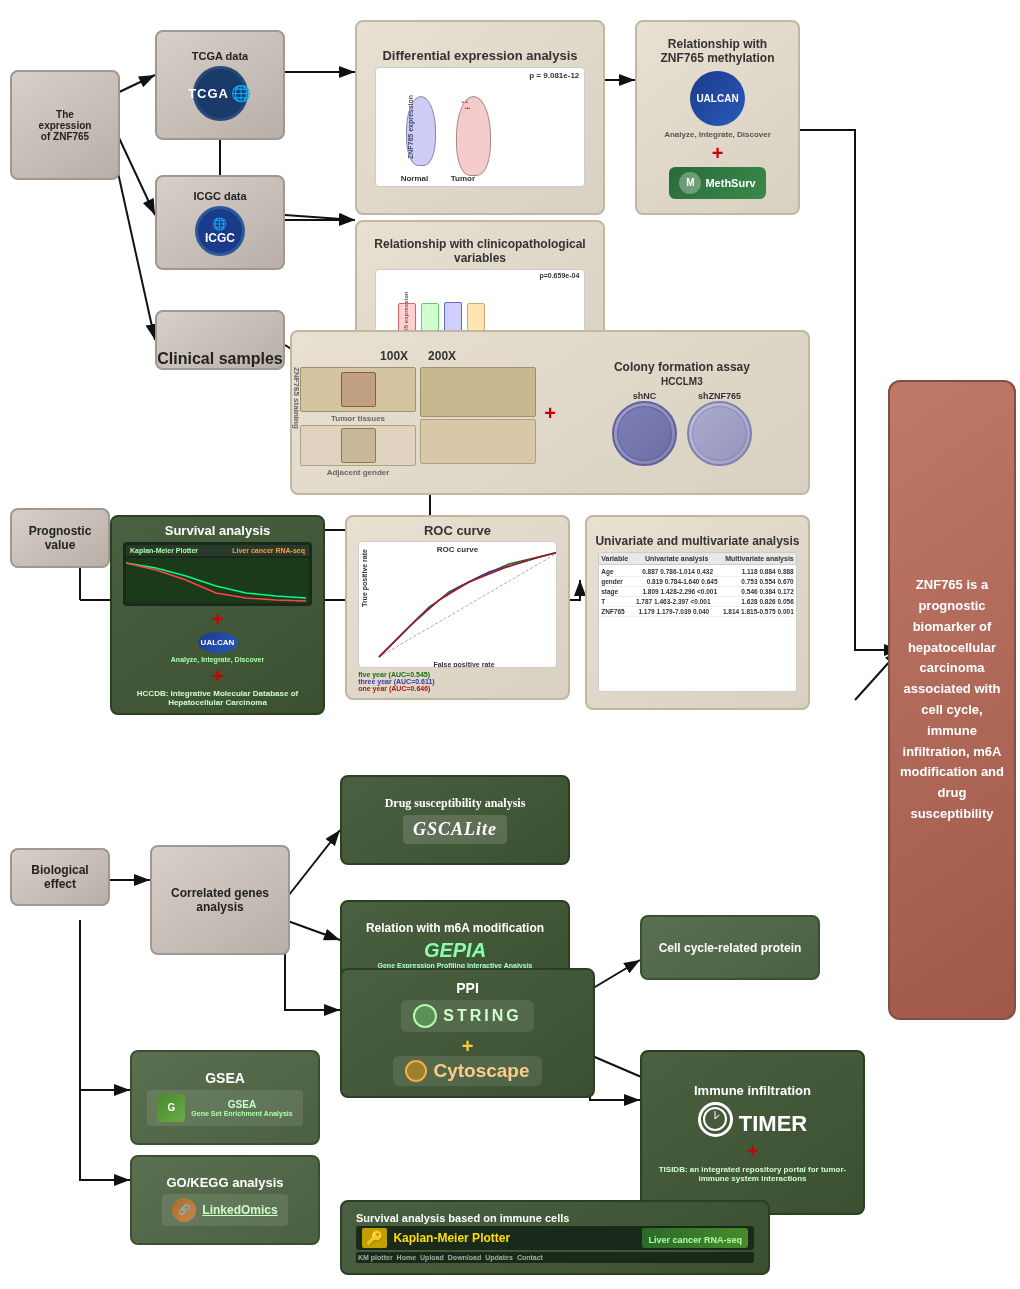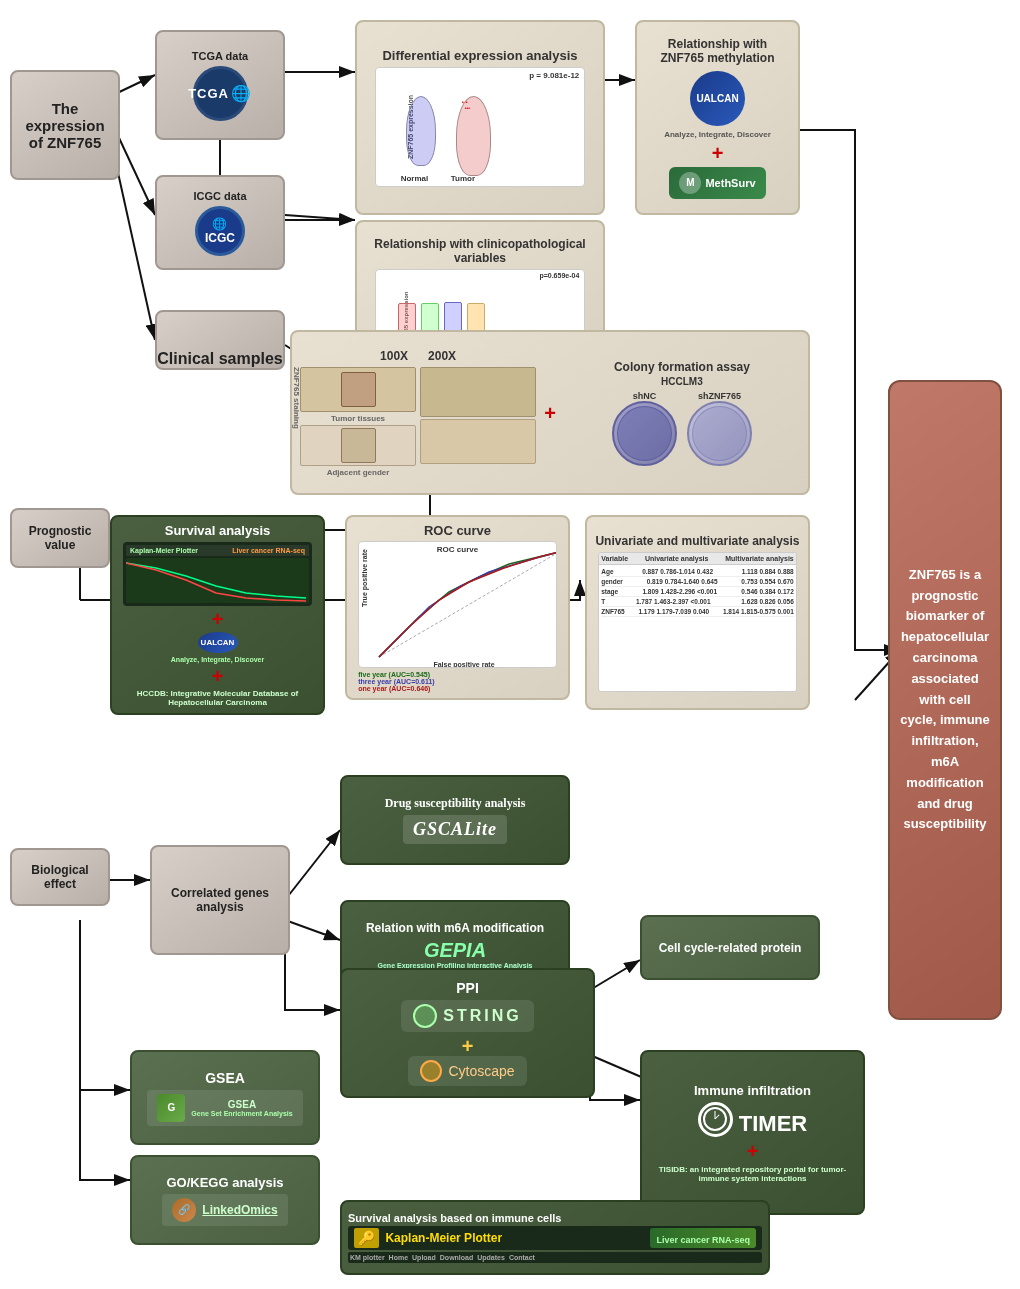--- a/index.html
+++ b/index.html
@@ -148,21 +148,21 @@
 
     <polyline points="80,940 80,1180 130,1180" stroke="#111" stroke-width="2" fill="none" marker-end="url(#arrowhead)"></polyline>
 
     <polyline points="760,1140 760,1220 480,1220 480,1210" stroke="#111" stroke-width="2" fill="none" marker-end="url(#arrowhead)"></polyline>
 
     <line x1="590" y1="1055" x2="660" y2="1085" stroke="#111" stroke-width="2" marker-end="url(#arrowhead)"></line>
 
     <polyline points="855,700 900,650" stroke="#111" stroke-width="2" fill="none" marker-end="url(#arrowhead)"></polyline>
   </svg>
 
-  <div class="box box-gray" style="left:10px; top:70px; width:110px; height:110px; font-size:15px; padding:24px;">
+  <div class="box box-gray" style="left:10px; top:70px; width:110px; height:110px; font-size:10px; padding:24px;">
     <span>The expression of ZNF765</span>
   </div>
 
   <div class="box box-gray" style="left:155px; top:30px; width:130px; height:110px; font-size:11px; padding:5px;">
     <div style="font-size:11px; margin-bottom:4px;">TCGA data</div>
     <div class="tcga-logo" style="background:#1a3a6a; color:#fff; border-radius:50%; width:55px; height:55px; display:flex; align-items:center; justify-content:center; font-size:13px; font-weight:bold; border:3px solid #2a4a7a;">
       <span>TCGA</span>
       <span style="font-size:16px; margin-left:2px;">🌐</span>
     </div>
   </div>
@@ -394,21 +394,21 @@
     <div style="font-size:14px; margin-bottom:4px;">PPI</div>
 
     <div style="background:rgba(255,255,255,0.1); border-radius:6px; padding:4px 12px; margin-bottom:4px; display:flex; align-items:center; gap:6px;">
       <div style="width:24px; height:24px; background:rgba(100,200,100,0.4); border-radius:50%; border:2px solid #aaffaa;"></div>
       <span style="font-size:16px; font-weight:bold; color:#ccffcc; letter-spacing:3px;">STRING</span>
     </div>
     <div class="plus-sign" style="color:#ffcc44;">+</div>
 
     <div style="background:rgba(255,255,255,0.1); border-radius:6px; padding:4px 12px; display:flex; align-items:center; gap:6px;">
       <div style="width:22px; height:22px; background:rgba(255,165,0,0.4); border-radius:50%; border:2px solid #ffaa44;"></div>
-      <span style="font-size:14px; font-weight:normal; color:#ffcc88;">Cytoscape</span>
+      <span style="font-size:19px; font-weight:bold; color:#ffcc88;">Cytoscape</span>
     </div>
   </div>
 
   <div class="box box-medium-green" style="left:640px; top:915px; width:180px; height:65px; font-size:12px; padding:6px;">
     <span>Cell cycle-related protein</span>
   </div>
 
   <div class="box box-dark-green" style="left:640px; top:1050px; width:225px; height:165px; padding:8px;">
     <div style="font-size:13px; margin-bottom:4px;">Immune infiltration</div>
 
@@ -444,21 +444,21 @@
 
   <div class="box box-medium-green" style="left:130px; top:1155px; width:190px; height:90px; padding:6px;">
     <div style="font-size:13px; margin-bottom:4px;">GO/KEGG analysis</div>
 
     <div style="background:rgba(255,255,255,0.1); border-radius:4px; padding:4px 10px; display:flex; align-items:center; gap:6px;">
       <div style="width:24px; height:24px; background:linear-gradient(135deg,#aa6a2a,#cc8a4a); border-radius:50%; display:flex; align-items:center; justify-content:center; font-size:10px; color:#fff; font-weight:bold;">🔗</div>
       <span style="font-size:12px; font-weight:bold; color:#ccffcc;text-decoration:underline;">LinkedOmics</span>
     </div>
   </div>
 
-  <div class="box box-dark-green" style="left:340px; top:1200px; width:430px; height:75px; padding:6px; flex-direction:row; gap:8px;">
+  <div class="box box-dark-green" style="left:340px; top:1200px; width:430px; height:75px; padding:14px; flex-direction:row; gap:8px;">
     <div style="display:flex; flex-direction:column; align-items:flex-start; justify-content:center; gap:2px; flex:1;">
       <div style="font-size:11px; font-weight:bold;">Survival analysis based on immune cells</div>
 
       <div style="background:#1a2a1a; border-radius:3px; padding:2px 6px; display:flex; align-items:center; gap:6px; width:100%;">
         <div style="background:#c0a000; border-radius:2px; padding:2px 4px; display:flex; align-items:center; gap:2px;">
           <span style="font-size:14px;">🔑</span>
         </div>
         <span style="font-size:12px; font-weight:bold; color:#ffdd00;">Kaplan-Meier Plotter</span>
         <div style="margin-left:auto; background:linear-gradient(90deg,#2a6a2a,#4a8a2a); border-radius:3px; padding:1px 6px;">
           <span style="font-size:9px; color:#aaffaa;">Liver cancer RNA-seq</span>
@@ -469,17 +469,17 @@
         <span>KM plotter</span>
           <span>Home</span>
           <span>Upload</span>
           <span>Download</span>
           <span>Updates</span>
           <span>Contact</span>
       </div>
     </div>
   </div>
 
-  <div class="znf-result-box" style="left:888px; top:380px; width:114px; height:640px;">
+  <div class="znf-result-box" style="left:888px; top:380px; width:128px; height:640px;">
     <span style="font-size:13px; line-height:1.6;">ZNF765 is a prognostic biomarker of hepatocellular carcinoma associated with cell cycle, immune infiltration, m6A modification and drug susceptibility</span>
   </div>
 
 </div>
 
 </body></html>

